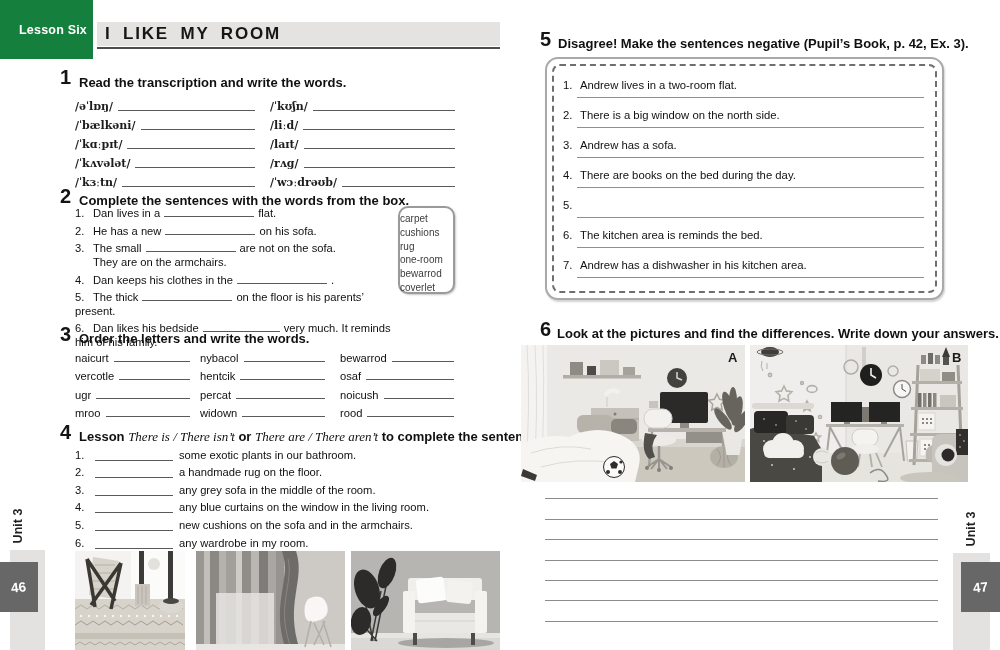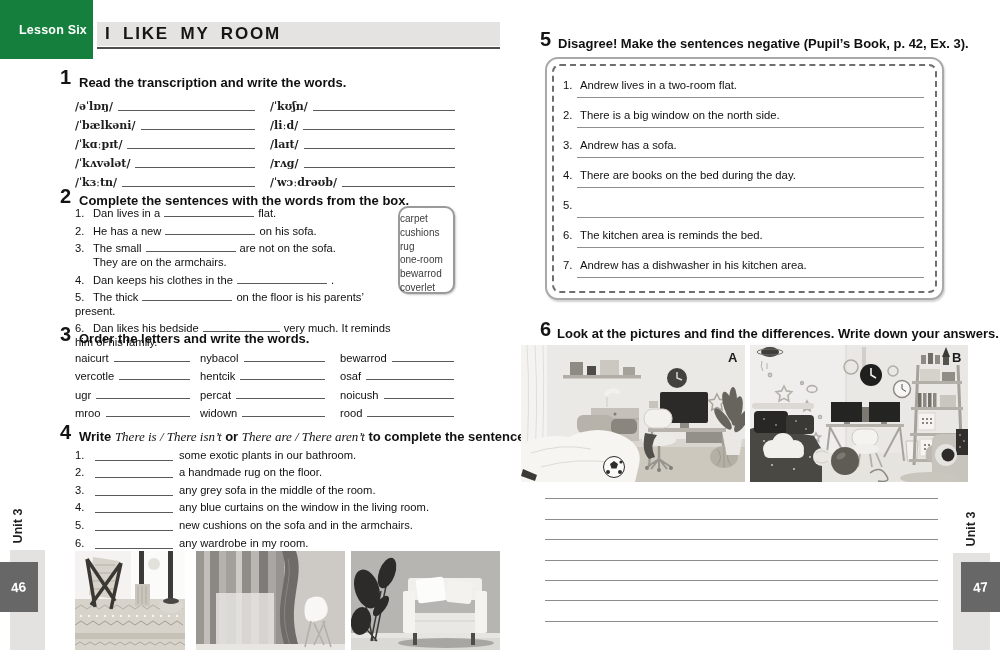--- a/index.html
+++ b/index.html
@@ -179,21 +179,21 @@
       <span class="rowline"></span>
     </div>
   <div class="frow ex3-row">
       <span>rood</span>
       <span class="rowline"></span>
     </div>
 </div>
 
 <div class="abs exnum" style="left:60px;top:421px;">4</div>
 <div class="abs instr" style="left:79px;top:429px;">
-  <span>Write</span>
+  <span>Lesson</span>
   <span class="ital">There is / There isn’t</span>
   <span>or</span>
   <span class="ital">There are / There aren’t</span>
   <span>to complete the sentences.</span>
 </div>
 <div class="abs itemtxt" style="left:75px;top:443px;width:400px;">
   <div class="ex4-row">
       <span class="num">1.</span>
       <span class="blank b78"></span>
       <span>some exotic plants in our bathroom.</span>

